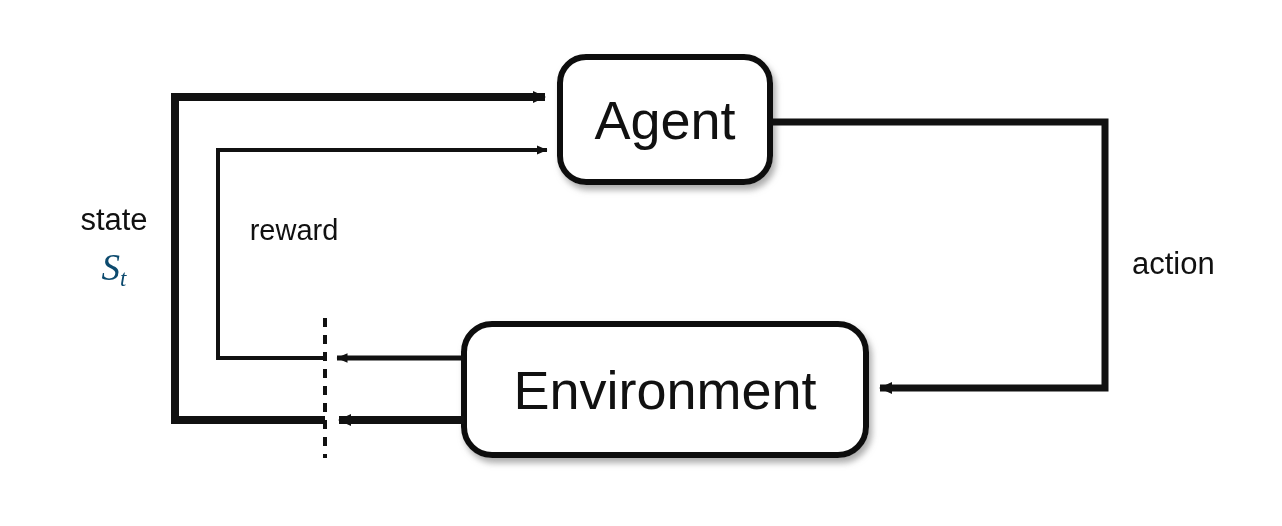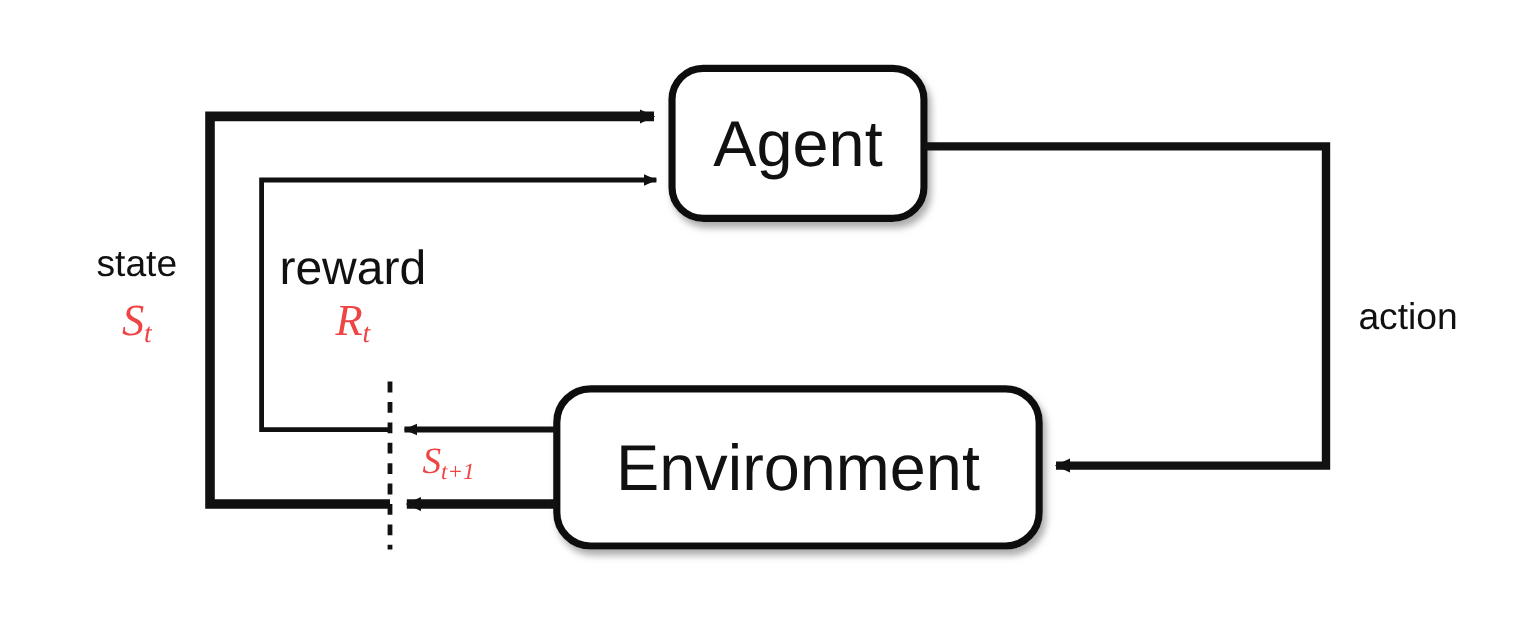--- a/index.html
+++ b/index.html
@@ -50,34 +50,34 @@
     position: absolute;
     font-family: "Liberation Sans", sans-serif;
     color: #111111;
     white-space: nowrap;
     text-align: center;
   }
   .math {
     position: absolute;
     font-family: "Liberation Serif", serif;
     font-style: italic;
-    color: #ef4444;
+    color: #0c4a6e;
     white-space: nowrap;
     text-align: center;
   }
   .math sub {
     font-size: 0.62em;
     font-style: italic;
     vertical-align: baseline;
     position: relative;
     bottom: -0.26em;
   }
   #state-word   { left: 60px;  top: 202px; width: 108px; font-size: 31px; }
   #state-sym    { left: 60px;  top: 246px; width: 108px; font-size: 37px; }
-  #reward-word  { left: 228px; top: 202px; width: 132px; font-size: 40px; }
+  #reward-word  { left: 228px; top: 214px; width: 132px; font-size: 29px; }
   #reward-sym   { left: 228px; top: 246px; width: 132px; font-size: 37px; }
   #action-word  { left: 1132px; top: 202px; width: 122px; font-size: 31px; text-align: left; margin-top: 44px; }
   #action-sym   { left: 1132px; top: 246px; width: 122px; font-size: 37px; text-align: left; }
   #reward-next  { left: 352px; top: 304px; width: 110px; font-size: 31px; text-align: left; }
   #state-next   { left: 352px; top: 366px; width: 110px; font-size: 31px; text-align: left; }
 </style>
 </head>
 <body>
 
 <div id="canvas">
@@ -113,20 +113,18 @@
   </svg>
 
   <div class="node-label" id="agent-label">Agent</div>
 
   <div class="node-label" id="environment-label">Environment</div>
 
   <div class="edge-text" id="state-word">state</div>
   <div class="math" id="state-sym"><span>S</span><sub>t</sub></div>
 
   <div class="edge-text" id="reward-word">reward</div>
-  <div class="math" id="reward-sym"><span>R</span><sub>t</sub></div>
 
   <div class="edge-text" id="action-word">action</div>
 
 
-  <div class="math" id="state-next"><span>S</span><sub>t+1</sub></div>
 
 </div>
 
 </body></html>

